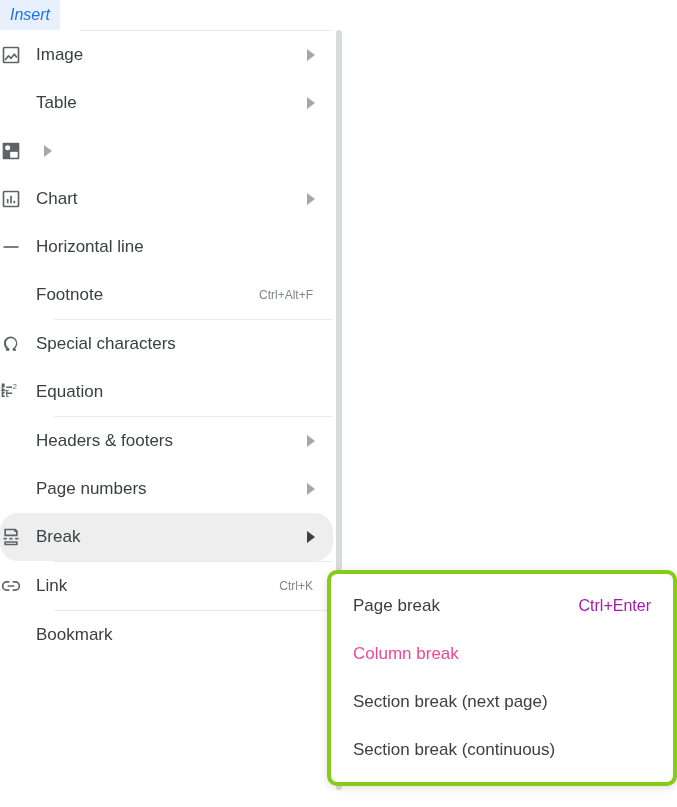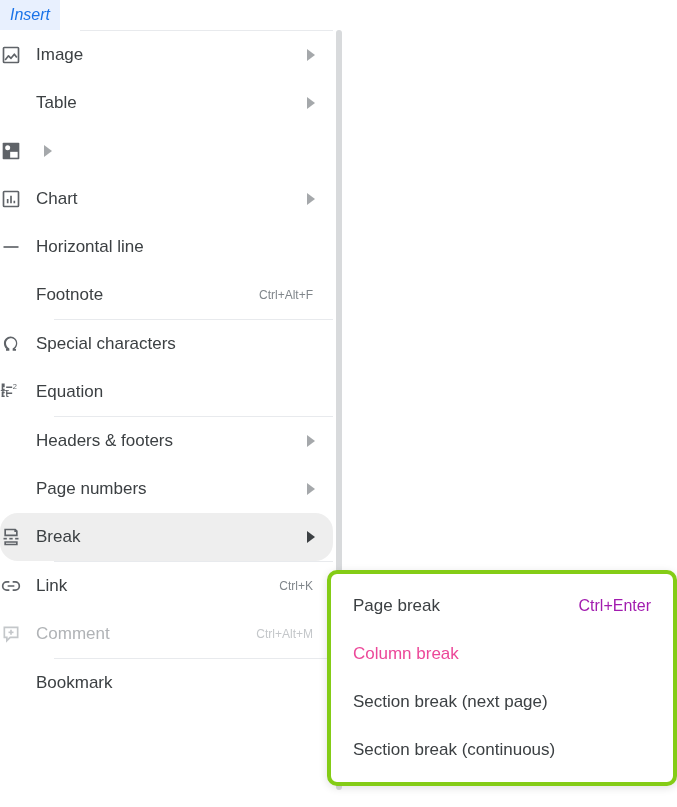--- a/index.html
+++ b/index.html
@@ -240,31 +240,20 @@
   <div class="menu-item">
     <span class="icon">
       <svg width="20" height="20" viewBox="0 0 24 24" fill="none" stroke="currentColor" stroke-width="2">
           <path d="M10 7H7a5 5 0 000 10h3M14 7h3a5 5 0 010 10h-3M8 12h8"></path>
         </svg>
     </span>
     <span class="label">Link</span>
     <span class="shortcut">Ctrl+K</span>
   </div>
 
-  <div class="menu-item disabled">
-    <span class="icon">
-      <svg width="20" height="20" viewBox="0 0 24 24" fill="none" stroke="currentColor" stroke-width="2">
-          <path d="M4 4h16v12h-9l-4 4v-4H4z"></path>
-          <line x1="12" y1="7" x2="12" y2="13"></line>
-          <line x1="9" y1="10" x2="15" y2="10"></line>
-        </svg>
-    </span>
-    <span class="label">Comment</span>
-    <span class="shortcut">Ctrl+Alt+M</span>
-  </div>
 
   <div class="separator"></div>
 
   <div class="menu-item">
     <span class="icon-blank"></span>
     <span class="label">Bookmark</span>
   </div>
 </div>
 
 <div class="scrollbar-track">

